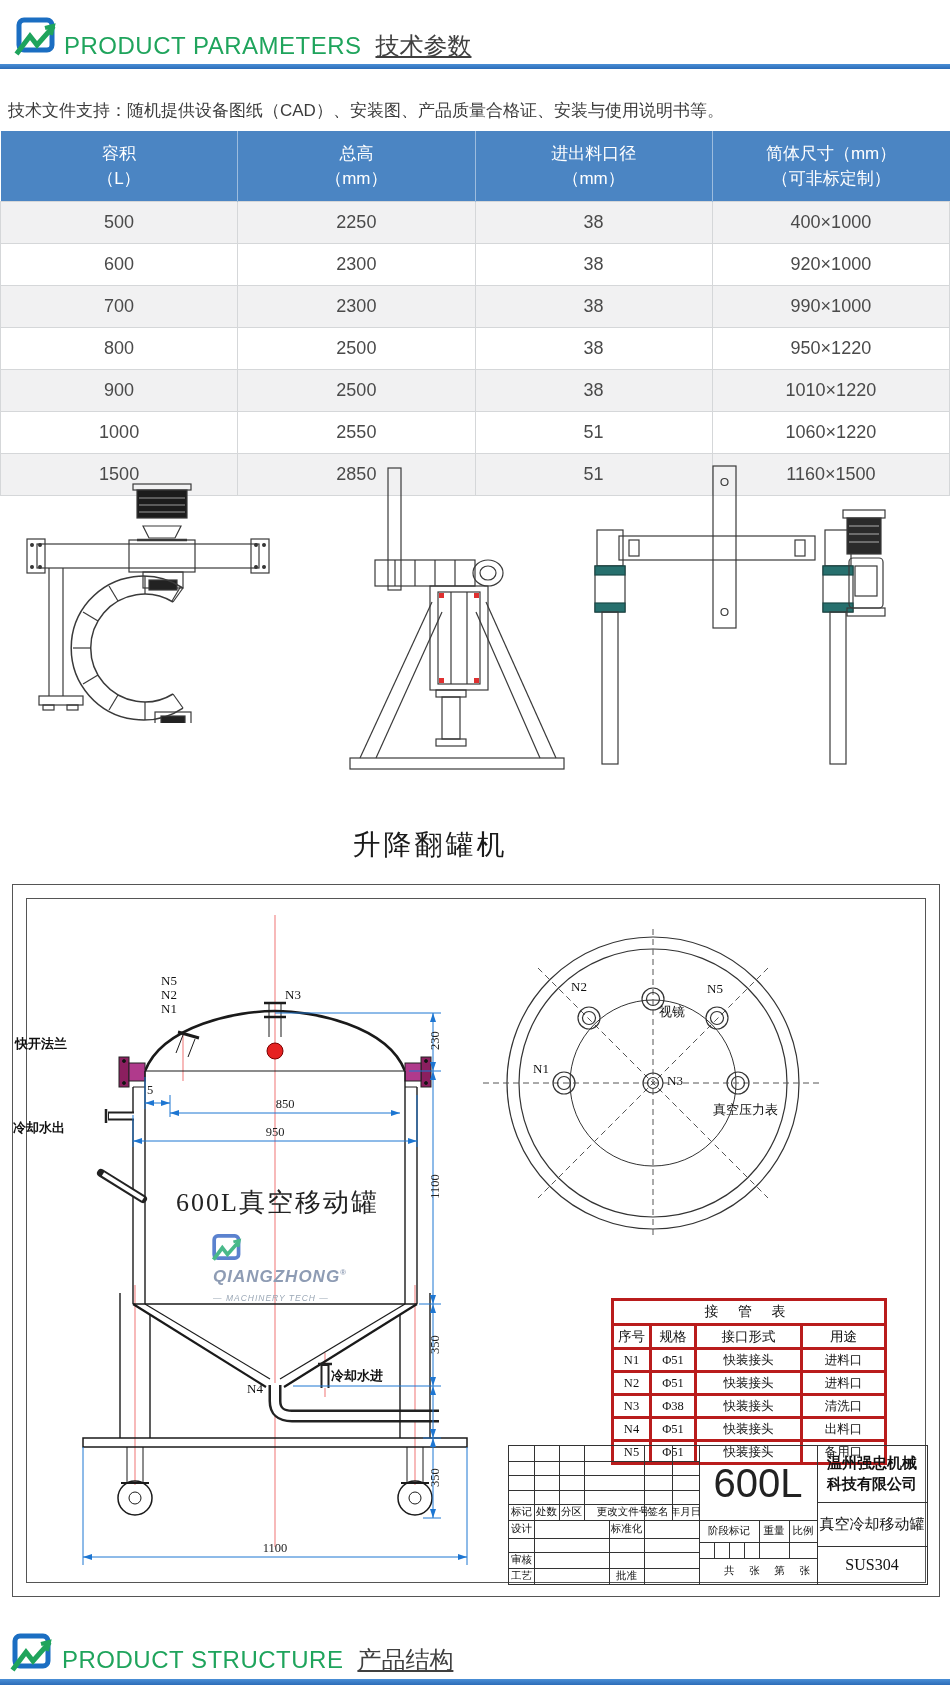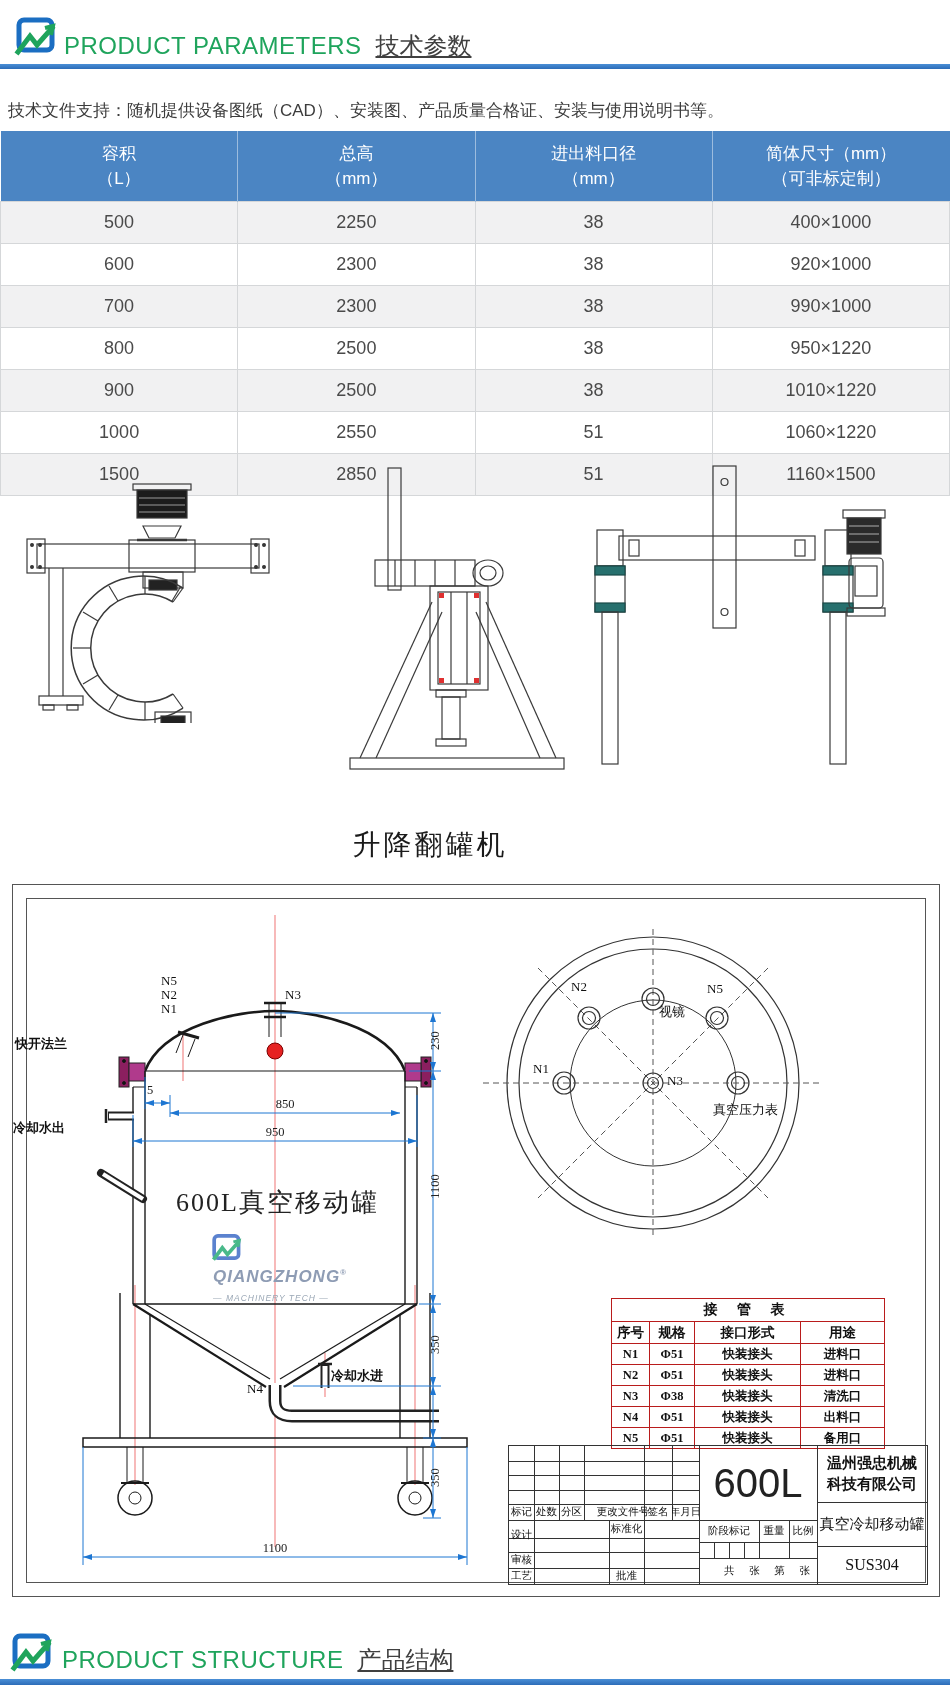--- a/index.html
+++ b/index.html
@@ -24,21 +24,21 @@
   .caption{font-family:"Liberation Serif",serif;font-size:28px;color:#1a1a1a;letter-spacing:3px;text-align:center;}
   
   #cad{left:12px;top:884px;width:926px;height:711px;border:1.5px solid #555;}
   #cad .inner-border{position:absolute;left:13px;top:13px;width:898px;height:683px;border:1px solid #555;}
   .lbl{position:absolute;font-family:"Liberation Serif",serif;color:#111;font-size:13px;white-space:nowrap;}
   .dim{position:absolute;font-family:"Liberation Serif",serif;color:#222;font-size:12.5px;white-space:nowrap;text-align:center;}
   .vdim{transform:rotate(-90deg);width:44px;}
   .tank-title{font-size:26px;letter-spacing:2px;color:#222;}
   
   table.pipe{border-collapse:collapse;table-layout:fixed;font-family:"Liberation Serif",serif;color:#111;}
-  table.pipe td,table.pipe th{border:1px solid #b91c1c;text-align:center;font-weight:bold;
+  table.pipe td,table.pipe th{border:3px solid #b91c1c;text-align:center;font-weight:normal;
     font-size:12.5px;padding:0;height:20px;overflow:hidden;}
   table.pipe .pt-title{font-size:14px;letter-spacing:8px;height:22px;}
   table.pipe thead .pt-head{font-size:13.5px;height:21px;}
   
   #tblock{position:absolute;left:495px;top:560px;width:418px;height:138px;border:1.5px solid #333;
     font-family:"Liberation Serif",serif;color:#111;}
   #tblock .cell{position:absolute;display:flex;align-items:center;justify-content:center;
     font-size:10.5px;white-space:nowrap;overflow:hidden;}
   #tblock .vline{position:absolute;width:0;border-left:1px solid #333;}
   #tblock .hline{position:absolute;height:0;border-top:1px solid #333;}
@@ -492,21 +492,21 @@
       <div class="vline" style="left:75px;top:0;height:74px;"></div>
       <div class="vline" style="left:135px;top:0;height:138px;"></div>
       <div class="vline" style="left:163px;top:0;height:74px;"></div>
       <div class="vline" style="left:100px;top:74px;height:64px;"></div>
       <div class="cell" style="left:0;top:58px;width:25px;height:16px;">标记</div>
       <div class="cell" style="left:25px;top:58px;width:25px;height:16px;">处数</div>
       <div class="cell" style="left:50px;top:58px;width:25px;height:16px;">分区</div>
       <div class="cell" style="left:84px;top:58px;width:60px;height:16px;">更改文件号</div>
       <div class="cell" style="left:135px;top:58px;width:28px;height:16px;">签名</div>
       <div class="cell" style="left:163px;top:58px;width:27px;height:16px;">年月日</div>
-      <div class="cell" style="left:0;top:80px;width:25px;height:18px;">设计</div>
+      <div class="cell" style="left:0;top:74px;width:25px;height:18px;">设计</div>
       <div class="cell" style="left:100px;top:74px;width:35px;height:18px;">标准化</div>
       <div class="cell" style="left:0;top:106px;width:25px;height:16px;">审核</div>
       <div class="cell" style="left:0;top:122px;width:25px;height:16px;">工艺</div>
       <div class="cell" style="left:100px;top:122px;width:35px;height:16px;">批准</div>
 
       <div class="hline" style="left:190px;top:74px;width:118px;"></div>
       <div class="hline" style="left:190px;top:96px;width:118px;"></div>
       <div class="hline" style="left:190px;top:112px;width:118px;"></div>
       <div class="vline" style="left:250px;top:74px;height:22px;"></div>
       <div class="vline" style="left:280px;top:74px;height:22px;"></div>

